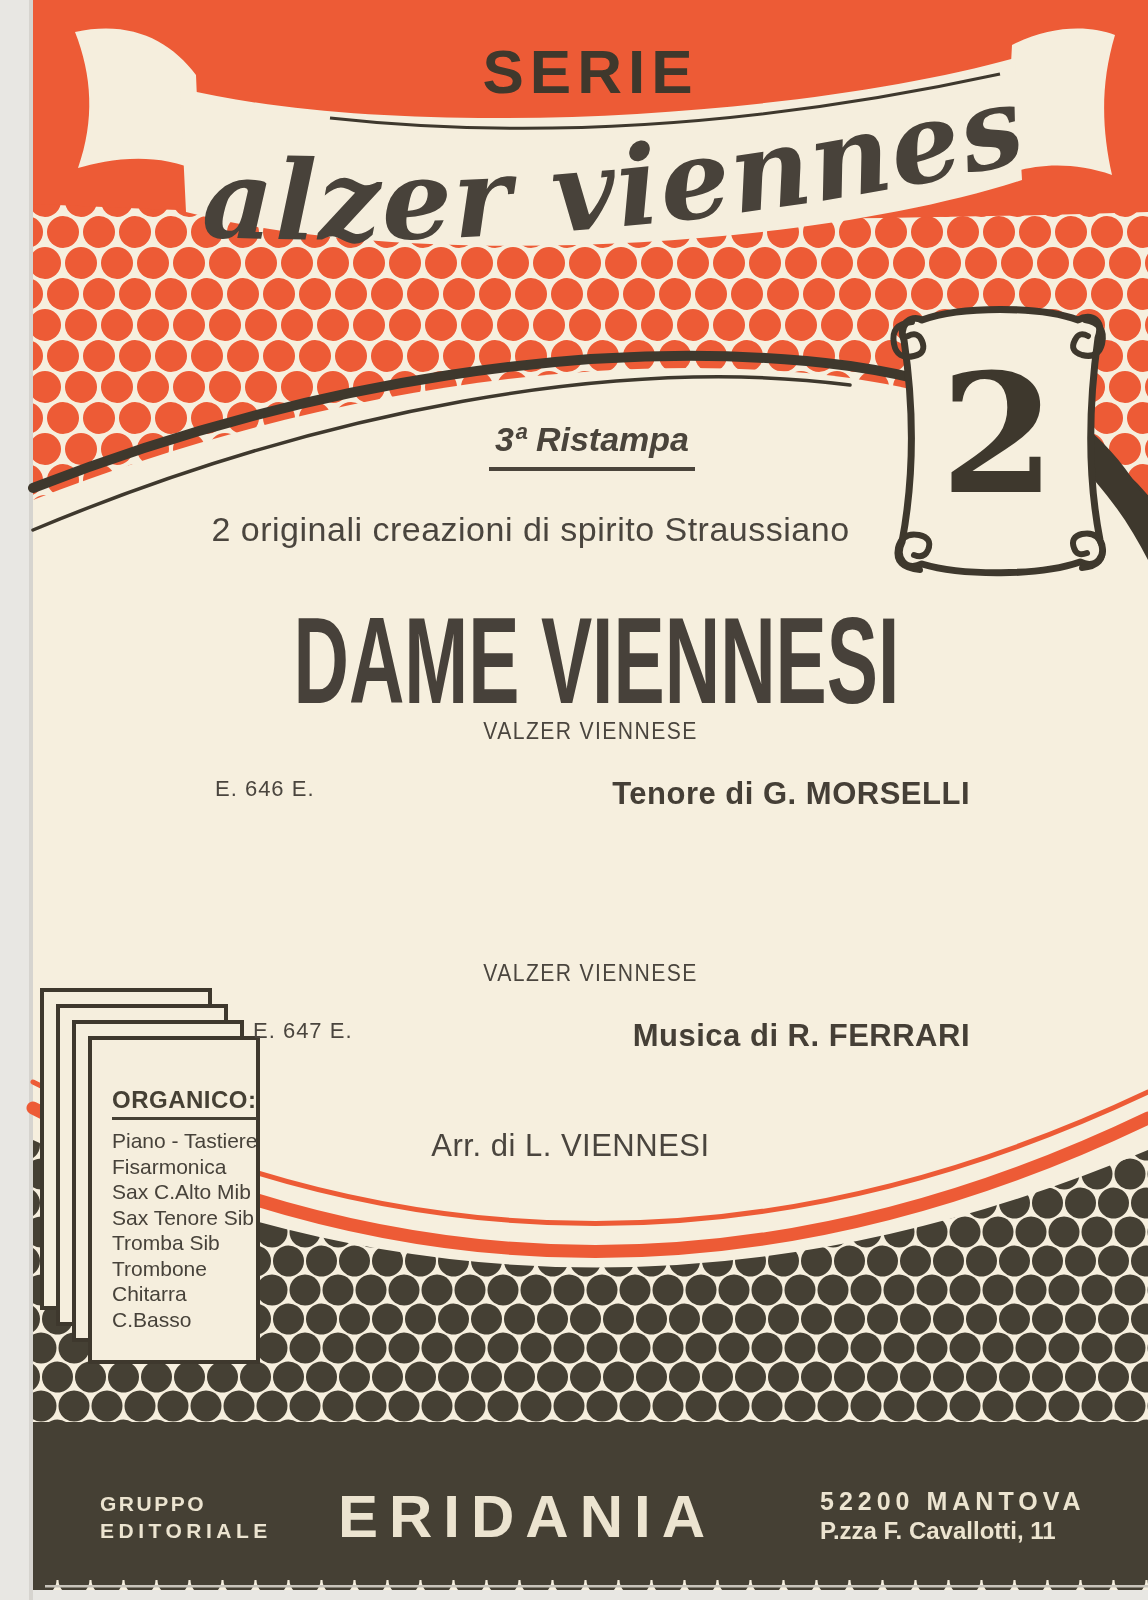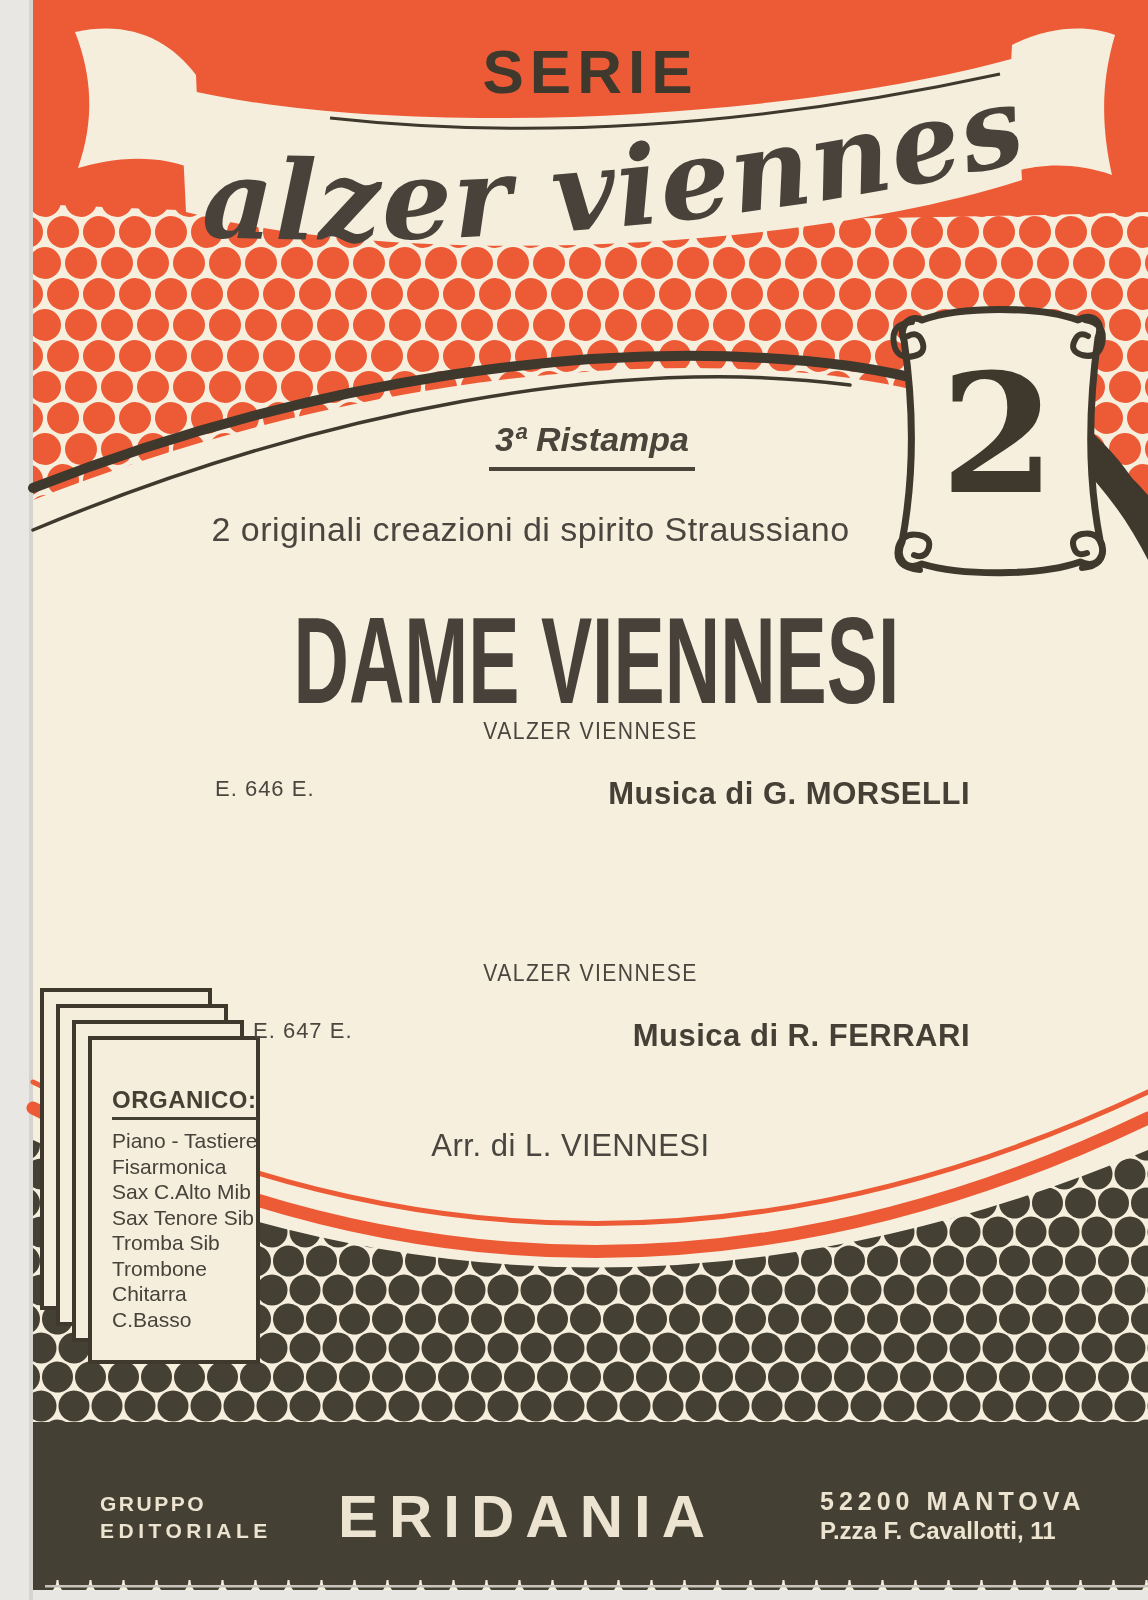--- a/index.html
+++ b/index.html
@@ -170,21 +170,21 @@
   <div class="abs tagline">2 originali creazioni di spirito Straussiano</div>
 
   <div class="abs work-title t1">
     <span>DAME VIENNESI</span>
   </div>
   <div class="abs work-genre g1">
     <span>VALZER VIENNESE</span>
   </div>
   <div class="abs meta-row m1">
     <span class="cat-code">E. 646 E.</span>
-    <span class="music-credit">Musica di G. MORSELLI</span>
+    <span class="music-credit">Tenore di G. MORSELLI</span>
   </div>
 
   <div class="abs work-genre g2">
     <span>VALZER VIENNESE</span>
   </div>
   <div class="abs meta-row m2">
     <span class="cat-code">E. 647 E.</span>
     <span class="music-credit">Musica di R. FERRARI</span>
   </div>
 

